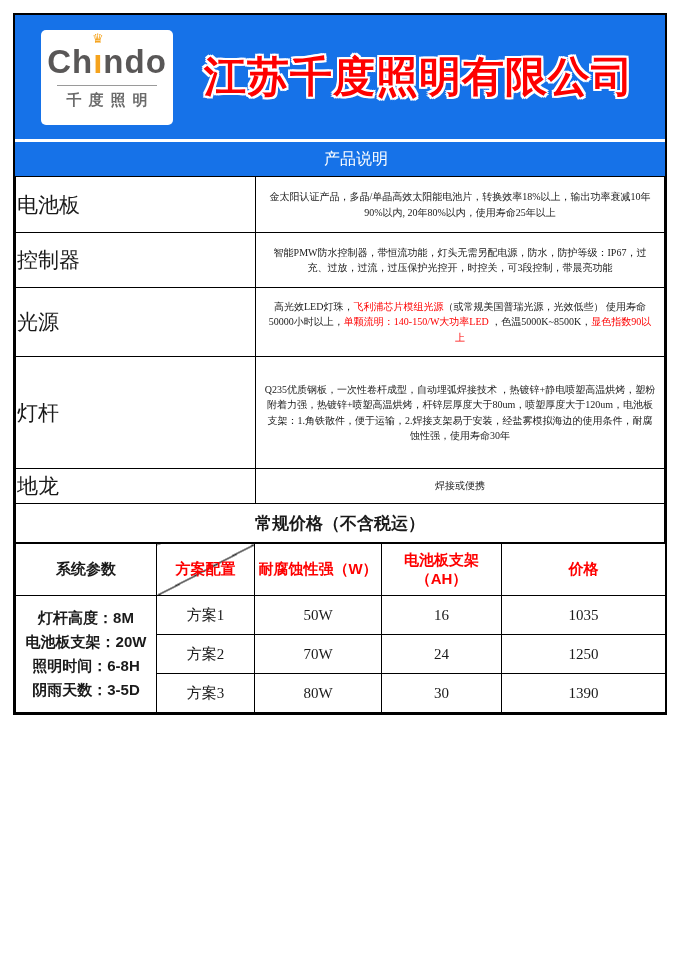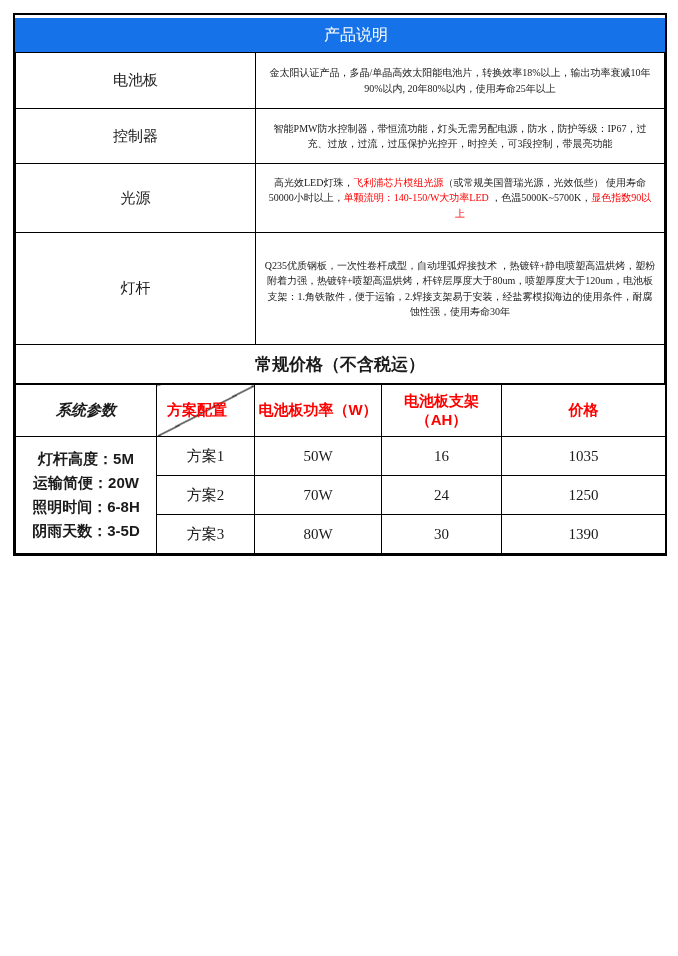--- a/index.html
+++ b/index.html
@@ -21,60 +21,76 @@
          font-family:"Liberation Sans","DejaVu Sans",sans-serif;
          text-shadow:-2px -2px 0 #fff,2px -2px 0 #fff,-2px 2px 0 #fff,2px 2px 0 #fff,
                      0 -2px 0 #fff,0 2px 0 #fff,-2px 0 0 #fff,2px 0 0 #fff;}
   .white-line{height:3px;background:#ffffff;}
   .section-bar{background:#1672e8;height:34px;display:flex;align-items:center;justify-content:center;
                color:#ffffff;font-size:16px;font-family:"Liberation Sans","DejaVu Sans",sans-serif;padding-left:32px;}
 
   
   table{width:100%;border-collapse:collapse;table-layout:fixed;}
   td{border:1.5px solid #000;vertical-align:middle;}
-  .spec .lbl{width:237px;text-align:center;font-size:15px;margin-top:22px;}
+  .spec .lbl{width:237px;font-size:21px;margin-top:22px;}
   .spec .desc{text-align:center;font-size:10px;line-height:1.52;padding:3px 8px;}
   .red{color:#fe0000;}
   .price-title{text-align:center;font-weight:bold;font-size:17px;
                font-family:"Liberation Sans","DejaVu Sans",sans-serif;}
 
   
   .price td{text-align:center;font-size:15px;}
-  .hd-black{font-weight:bold;font-family:"Liberation Sans","DejaVu Sans",sans-serif;font-size:15px;font-style:italic;}
+  .hd-black{font-weight:bold;font-family:"Liberation Sans","DejaVu Sans",sans-serif;font-size:15px;}
   .hd-red{color:#fe0000;font-weight:bold;font-family:"Liberation Sans","DejaVu Sans",sans-serif;font-size:15px;}
   .diag{background-image:linear-gradient(to bottom right,transparent 49.2%,#333 49.2%,#333 50.8%,transparent 50.8%);}
-  .diag-inner{display:flex;justify-content:flex-start;padding:0 9px;align-items:center;}
+  .diag-inner{display:flex;justify-content:center;padding:0 9px;align-items:center;}
   .params{font-weight:bold;font-family:"Liberation Sans","DejaVu Sans",sans-serif;
           font-size:15px;line-height:1.6;text-align:center;}
 </style>
 </head>
 <body>
 
 <div class="doc">
 
+  <div class="hdr">
+    <div class="logo">
+      <div class="brand">
+        <span>Ch</span>
+          <span class="brand-i"><span class="crown">♛</span><span>ı</span></span>
+          <span>ndo</span>
+      </div>
+      <div class="logo-rule"></div>
+      <div class="logo-sub">千度照明</div>
+    </div>
+    <div class="title">江苏千度照明有限公司</div>
+  </div>
   <div class="white-line"></div>
   <div class="section-bar">产品说明</div>
 
   <table class="spec">
     <tbody>
         <tr style="height:56px">
       <td class="lbl">电池板</td>
       <td class="desc">金太阳认证产品，多晶/单晶高效太阳能电池片，转换效率18%以上，输出功率衰减10年90%以内, 20年80%以内，使用寿命25年以上</td>
     </tr>
     <tr style="height:55px">
       <td class="lbl">控制器</td>
       <td class="desc">智能PMW防水控制器，带恒流功能，灯头无需另配电源，防水，防护等级：IP67，过充、过放，过流，过压保护光控开，时控关，可3段控制，带晨亮功能</td>
     </tr>
     <tr style="height:69px">
       <td class="lbl">光源</td>
-      <td class="desc"><span>高光效LED灯珠，</span><span class="red">飞利浦芯片模组光源</span><span>（或常规美国普瑞光源，光效低些） 使用寿命50000小时以上，</span><span class="red">单颗流明：140-150/W大功率LED</span><span> ，色温5000K~5700K，</span><span class="red">显色指数90以上</span></td>
+      <td class="desc"><span>高光效LED灯珠，</span><span class="red">飞利浦芯片模组光源</span><span>（或常规美国普瑞光源，光效低些） 使用寿命50000小时以上，</span><span class="red">单颗流明：140-150/W大功率LED</span><span> ，色温5000K~8500K，</span><span class="red">显色指数90以上</span></td>
     </tr>
     <tr style="height:112px">
       <td class="lbl">灯杆</td>
       <td class="desc">Q235优质钢板，一次性卷杆成型，自动埋弧焊接技术 ，热镀锌+静电喷塑高温烘烤，塑粉附着力强，热镀锌+喷塑高温烘烤，杆锌层厚度大于80um，喷塑厚度大于120um，电池板支架：1.角铁散件，便于运输，2.焊接支架易于安装，经盐雾模拟海边的使用条件，耐腐蚀性强，使用寿命30年</td>
+    </tr>
+    <tr style="height:35px">
+      <td class="lbl">地龙</td>
+      <td class="desc">焊接或便携</td>
     </tr>
     <tr style="height:39px">
       <td class="price-title" colspan="2">常规价格（不含税运）</td>
     </tr>
   </tbody>
     </table>
 
   <table class="price">
     <colgroup>
       <col style="width:141px">
@@ -85,28 +101,28 @@
     </colgroup>
     <tbody>
         <tr style="height:52px">
       <td class="hd-black">系统参数</td>
       <td class="diag">
         <div class="diag-inner">
           <span class="hd-red">方案</span>
           <span class="hd-red">配置</span>
         </div>
       </td>
-      <td class="hd-red">电池板功率（W）</td>
+      <td class="hd-red">耐腐蚀性强（W）</td>
       <td class="hd-red">电池板支架（AH）</td>
       <td class="hd-red">价格</td>
     </tr>
     <tr style="height:39px">
       <td class="params" rowspan="3">
-        <div>灯杆高度：5M</div>
-        <div>运输简便：20W</div>
+        <div>灯杆高度：8M</div>
+        <div>电池板支架：20W</div>
         <div>照明时间：6-8H</div>
         <div>阴雨天数：3-5D</div>
       </td>
       <td>方案1</td>
       <td>50W</td>
       <td>16</td>
       <td>1035</td>
     </tr>
     <tr style="height:39px">
       <td>方案2</td>

